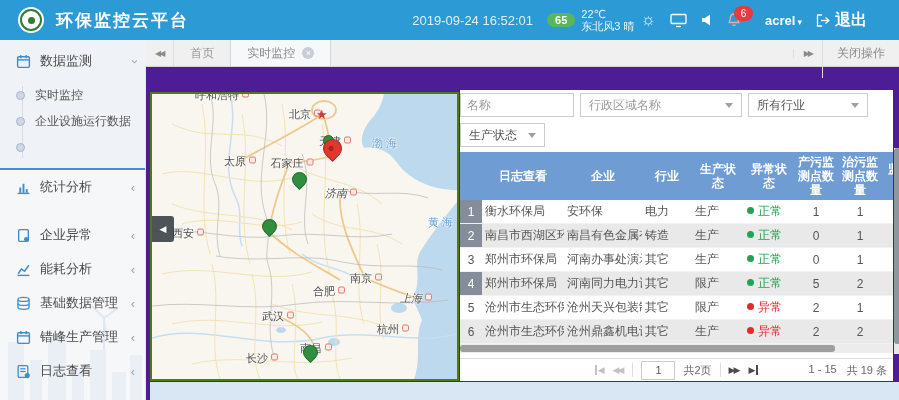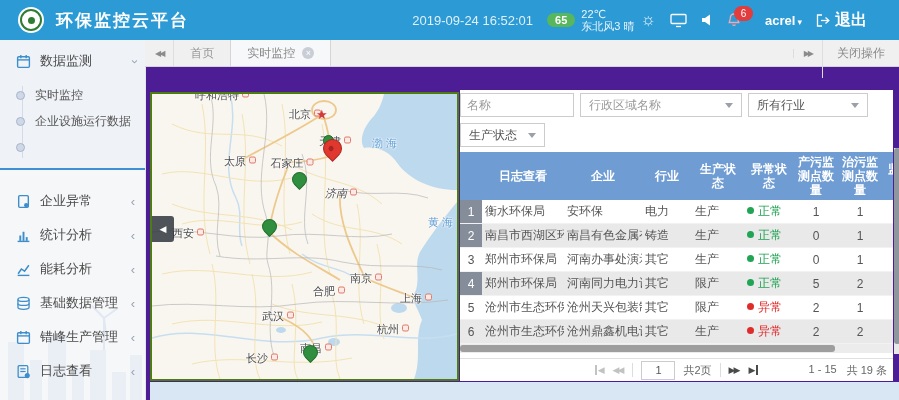--- a/index.html
+++ b/index.html
@@ -211,36 +211,36 @@
             <span class="bullet"></span>
             <span>企业设施运行数据</span>
           </div>
         <div class="subitem">
             <span class="bullet"></span>
           </div>
       </div>
     </div>
     <div class="sdivider"></div>
 
-    <div class="sgroup plain">
-      <svg class="sicon" viewBox="0 0 14 14">
-          <rect x="2.5" y="1.5" width="9" height="11" rx="1" fill="none" stroke="#3e8ecb" stroke-width="1.3"></rect>
-          <circle cx="9.5" cy="10.5" r="2" fill="#3e8ecb"></circle>
-        </svg>
-      <span>企业异常</span>
-      <span class="chev"></span>
-    </div>
     <div class="sgroup">
       <svg class="sicon" viewBox="0 0 14 14">
           <line x1="1.5" y1="12.5" x2="12.5" y2="12.5" stroke="#3e8ecb" stroke-width="1.3"></line>
           <line x1="4" y1="12" x2="4" y2="7" stroke="#3e8ecb" stroke-width="1.8"></line>
           <line x1="7" y1="12" x2="7" y2="3.5" stroke="#3e8ecb" stroke-width="1.8"></line>
           <line x1="10" y1="12" x2="10" y2="8.5" stroke="#3e8ecb" stroke-width="1.8"></line>
         </svg>
       <span>统计分析</span>
+      <span class="chev"></span>
+    </div>
+    <div class="sgroup plain">
+      <svg class="sicon" viewBox="0 0 14 14">
+          <rect x="2.5" y="1.5" width="9" height="11" rx="1" fill="none" stroke="#3e8ecb" stroke-width="1.3"></rect>
+          <circle cx="9.5" cy="10.5" r="2" fill="#3e8ecb"></circle>
+        </svg>
+      <span>企业异常</span>
       <span class="chev"></span>
     </div>
     <div class="sgroup">
       <svg class="sicon" viewBox="0 0 14 14">
           <line x1="1.5" y1="12.5" x2="12.5" y2="12.5" stroke="#3e8ecb" stroke-width="1.3"></line>
           <polyline points="2,11 5,6.5 8,8.5 12,3" fill="none" stroke="#3e8ecb" stroke-width="1.4"></polyline>
         </svg>
       <span>能耗分析</span>
       <span class="chev"></span>
     </div>
@@ -358,21 +358,21 @@
     <div class="maplayer">
         <span class="city" style="left: 70px; top: 1px;">呼和浩特</span>
         <span class="city" style="left: 153px; top: 20px;">北京</span>
         <span class="city" style="left: 183px; top: 47px;">天津</span>
         <span class="city" style="left: 88px; top: 67px;">太原</span>
         <span class="city" style="left: 140px; top: 69px;">石家庄</span>
         <span class="city" style="left: 189px; top: 99px; font-style: italic;">济南</span>
         <span class="city" style="left: 36px; top: 139px;">西安</span>
         <span class="city" style="left: 214px; top: 184px;">南京</span>
         <span class="city" style="left: 177px; top: 197px;">合肥</span>
-        <span class="city" style="left: 264px; top: 204px;">上海</span>
+        <span class="city" style="left: 264px; top: 204px; font-style: italic;">上海</span>
         <span class="city" style="left: 126px; top: 222px;">武汉</span>
         <span class="city" style="left: 241px; top: 235px;">杭州</span>
         <span class="city" style="left: 110px; top: 264px;">长沙</span>
         <span class="city" style="left: 164px; top: 254px;">南昌</span>
         <span class="city sea" style="left: 234px; top: 49px;">渤海</span>
         <span class="city sea" style="left: 290px; top: 128px;">黄海</span>
       </div>
     <div class="maplayer">
         <div class="mk red-star" style="left: 171px; top: 20px;"></div>
         <div class="mk green-circle" style="left: 176px; top: 46px;"></div>

